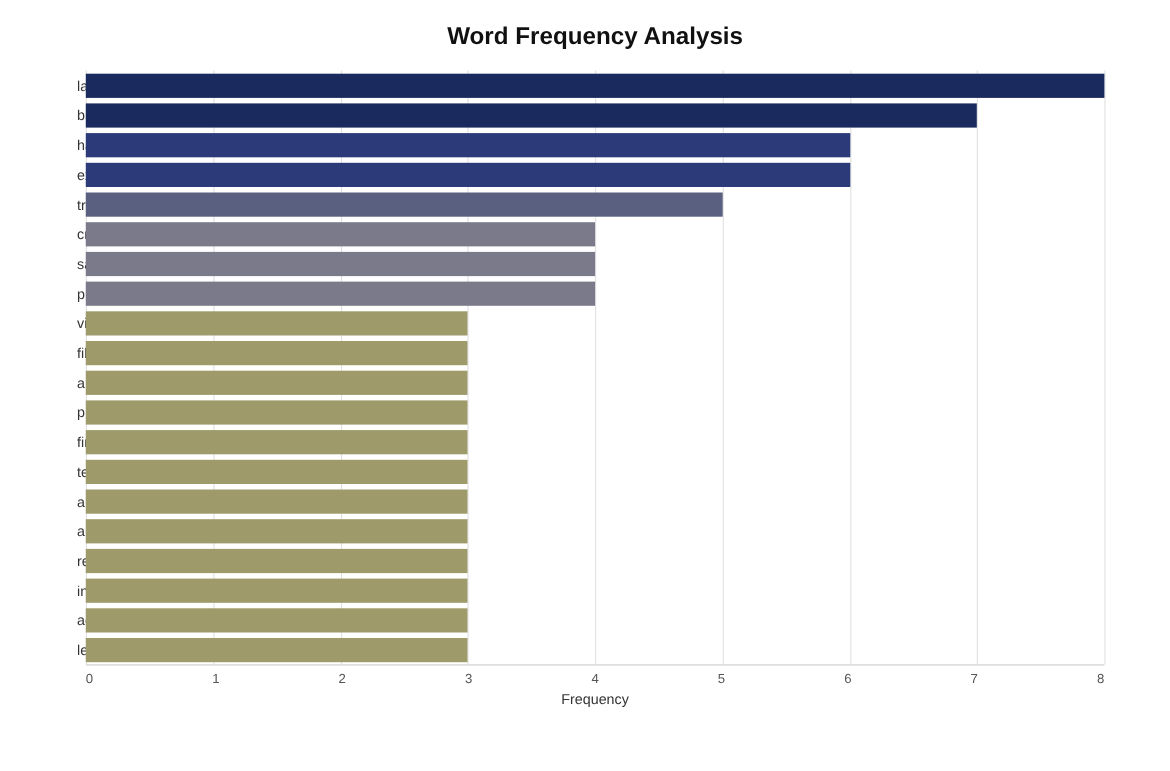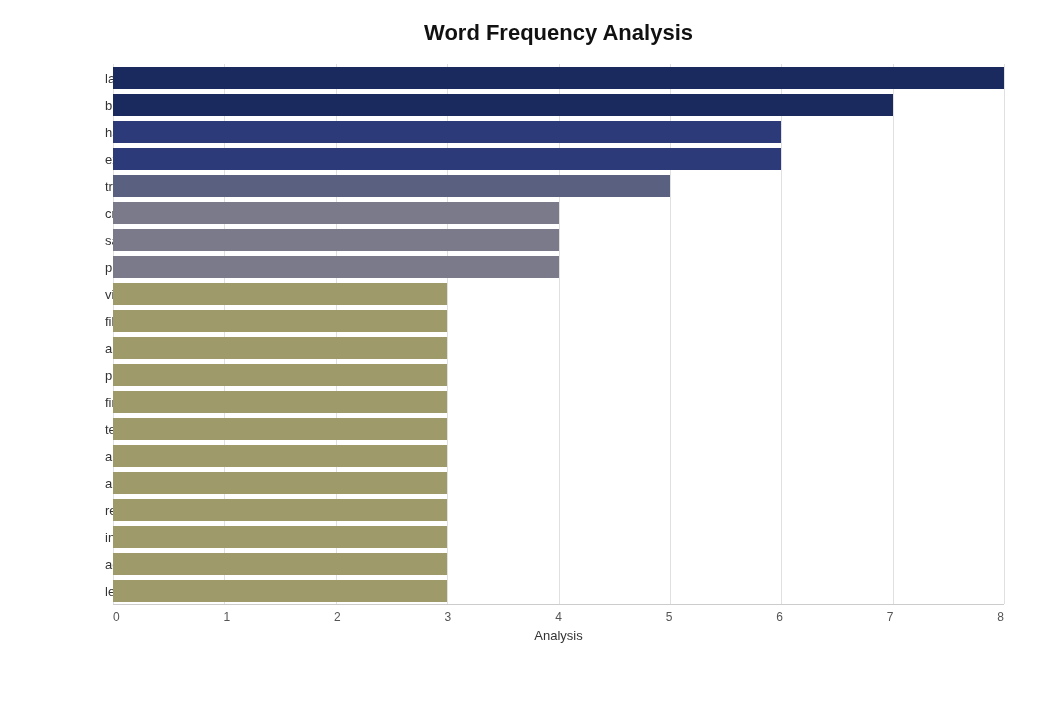--- a/index.html
+++ b/index.html
@@ -10,21 +10,21 @@
       height: 701px;
       display: flex;
       align-items: center;
       justify-content: center;
     }
     .chart-container {
       background: white;
       width: 1064px;
       height: 701px;
       position: relative;
-      padding: 20px 60px 80px 113px;
+      padding: 20px 60px 80px 78px;
     }
     .chart-title {
       text-align: center;
       font-size: 22px;
       font-weight: bold;
       margin-bottom: 18px;
       color: #111;
     }
     .chart-area {
       position: relative;
@@ -248,16 +248,16 @@
           <span class="x-tick">0</span>
           <span class="x-tick">1</span>
           <span class="x-tick">2</span>
           <span class="x-tick">3</span>
           <span class="x-tick">4</span>
           <span class="x-tick">5</span>
           <span class="x-tick">6</span>
           <span class="x-tick">7</span>
           <span class="x-tick">8</span>
         </div>
-      <div class="x-label">Analysis</div>
+      <div class="x-label">Frequency</div>
     </div>
   </div>
 </div>
 
 </body></html>

